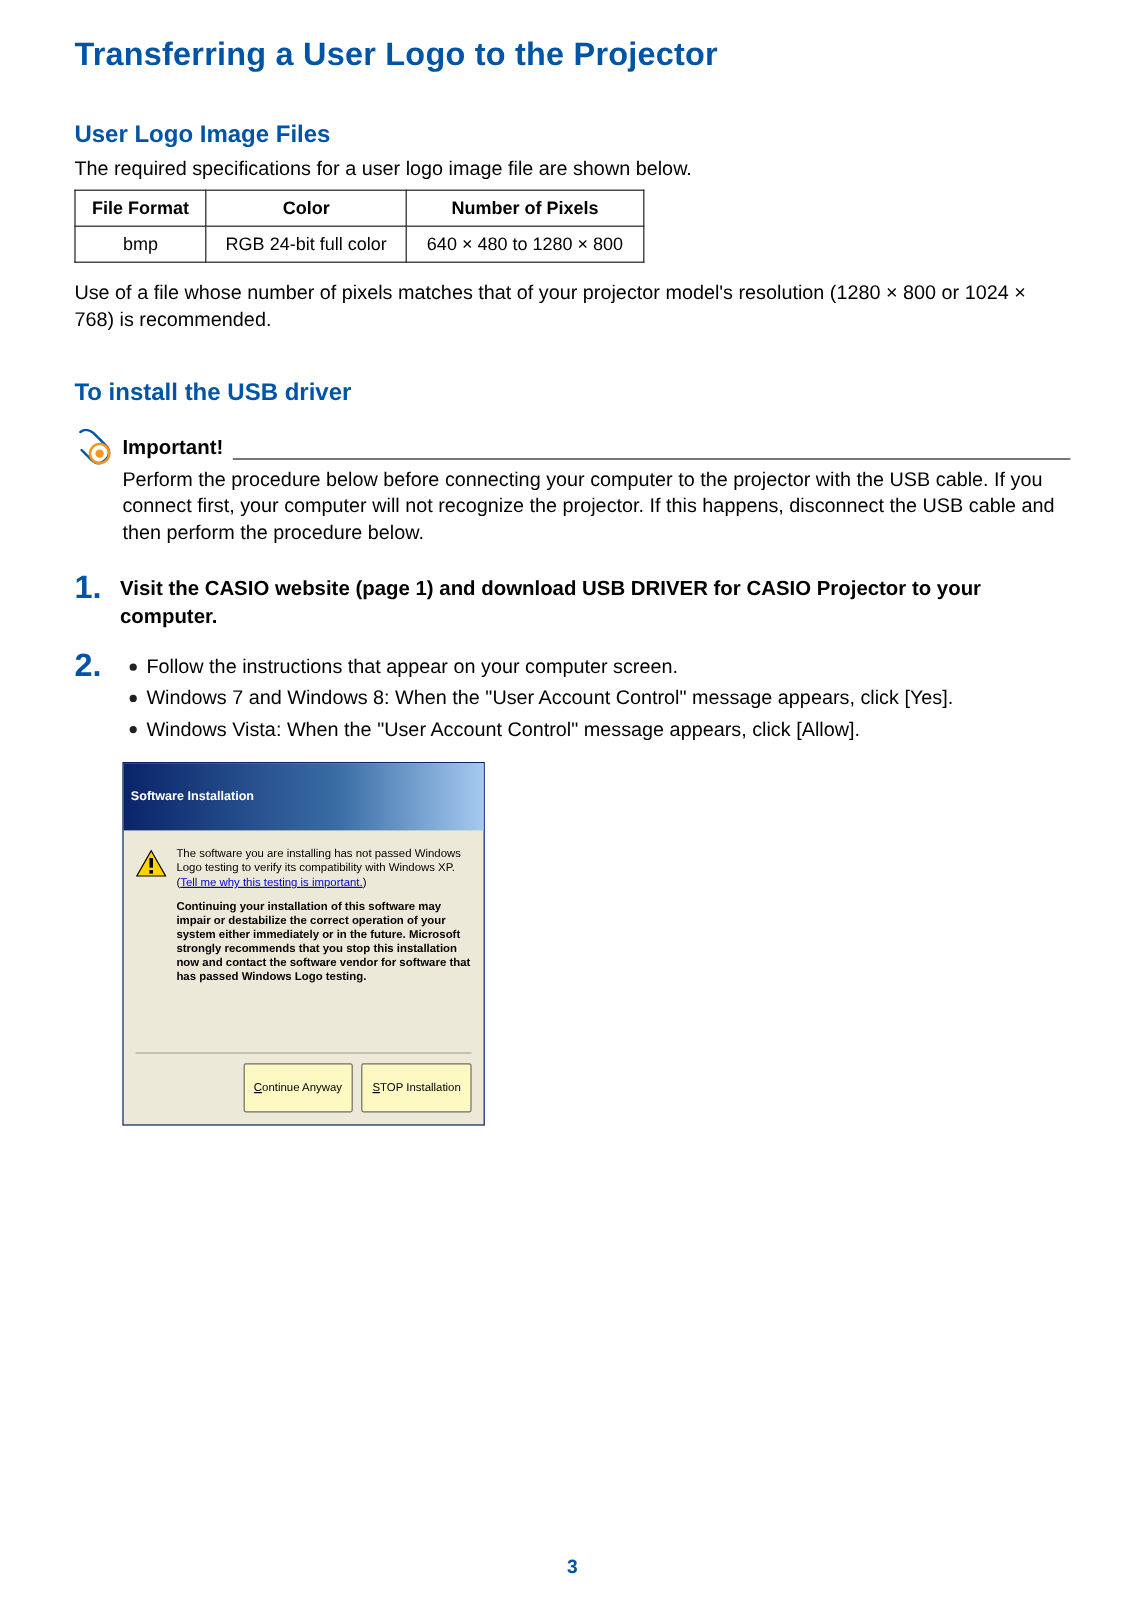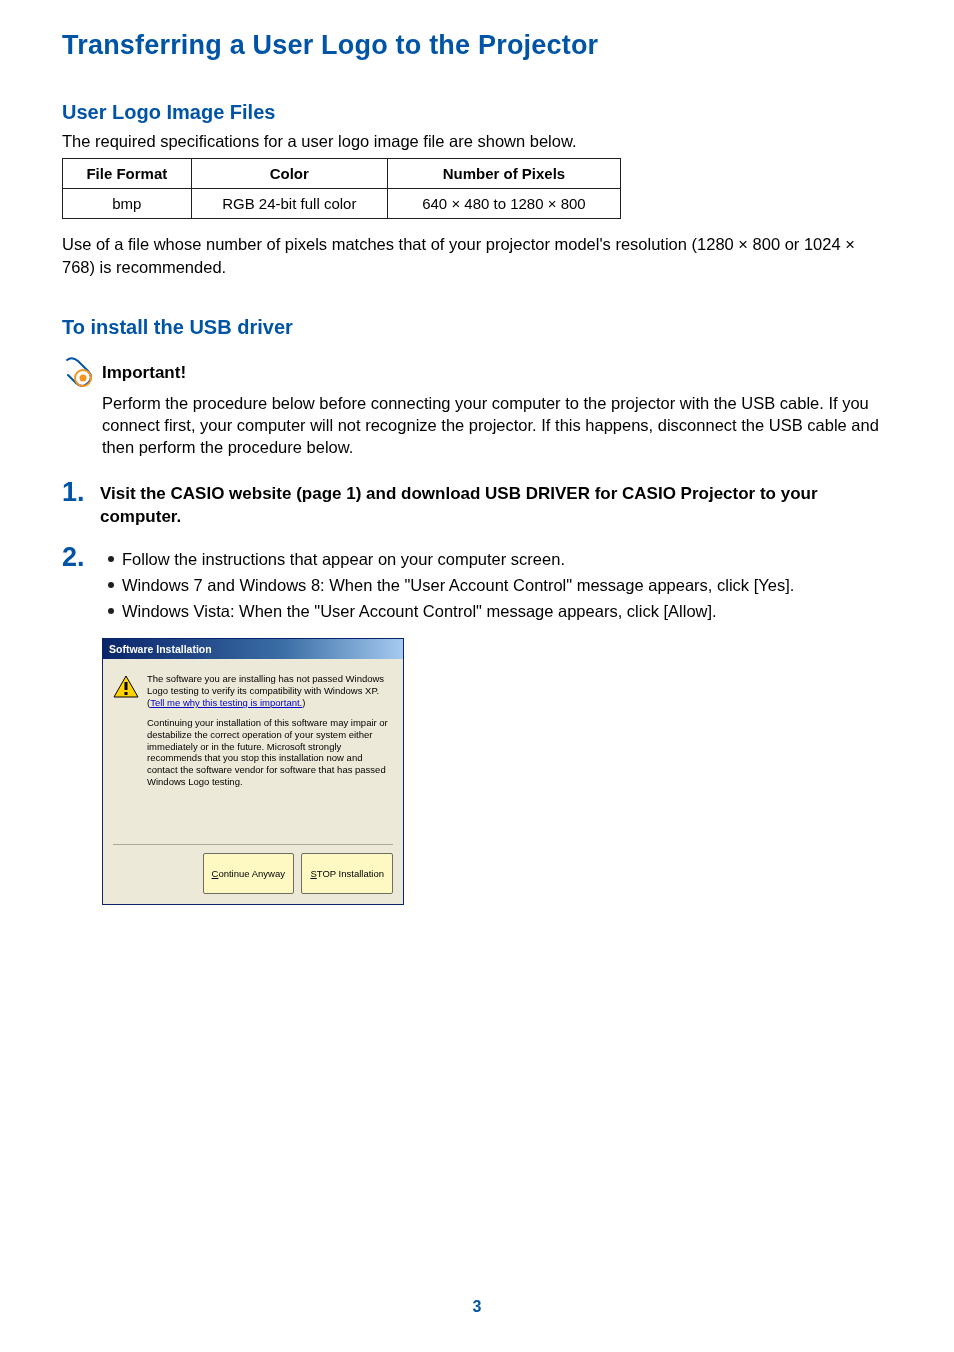--- a/index.html
+++ b/index.html
@@ -27,21 +27,21 @@
     font-weight: bold;
     margin-bottom: 6px;
   }
   .body-text {
     font-size: 16.5px;
     line-height: 1.35;
     margin-bottom: 2px;
   }
   .spec-table {
     border-collapse: collapse;
-    width: 559px;
+    width: 475px;
     margin-top: 6px;
     margin-bottom: 14px;
   }
   .spec-table th, .spec-table td {
     border: 1px solid #231f20;
     padding: 6px 10px;
     text-align: center;
     font-size: 15px;
   }
   .spec-table th {
@@ -53,23 +53,22 @@
     margin-bottom: 38px;
   }
   .important-box {
     margin-top: 24px;
     margin-left: 40px;
     margin-bottom: 20px;
     position: relative;
   }
   .important-header {
     display: flex;
-    align-items: flex-start;
+    align-items: flex-end;
     margin-bottom: 6px;
-    flex-direction: column;
   }
   .important-icon {
     position: absolute;
     left: -38px;
     top: -6px;
     width: 34px;
     height: 34px;
   }
   .important-label {
     font-weight: bold;
@@ -137,21 +136,21 @@
     width: 302px;
     border: 1px solid #0a246a;
     font-family: Tahoma, Arial, sans-serif;
     background: #ece9d8;
   }
   .dialog-titlebar {
     background: linear-gradient(to right, #0a246a 0%, #3a6ea5 60%, #a6caf0 100%);
     color: #ffffff;
     font-size: 10.5px;
     font-weight: bold;
-    padding: 4px 6px;
+    padding: 22px 6px;
   }
   .dialog-body {
     padding: 14px 10px 6px 10px;
     display: flex;
     align-items: flex-start;
   }
   .warn-icon {
     width: 26px;
     height: 24px;
     flex-shrink: 0;
@@ -161,21 +160,21 @@
   .dialog-text {
     font-size: 9.5px;
     line-height: 1.25;
     color: #000000;
   }
   .dialog-text a {
     color: #0000cc;
     text-decoration: underline;
   }
   .dialog-text .bold {
-    font-weight: normal;
+    font-weight: bold;
     display: block;
     margin-top: 8px;
   }
   .dialog-divider {
     border-top: 1px solid #aca899;
     margin: 50px 10px 0 10px;
   }
   .dialog-buttons {
     text-align: right;
     padding: 8px 10px 10px 10px;

